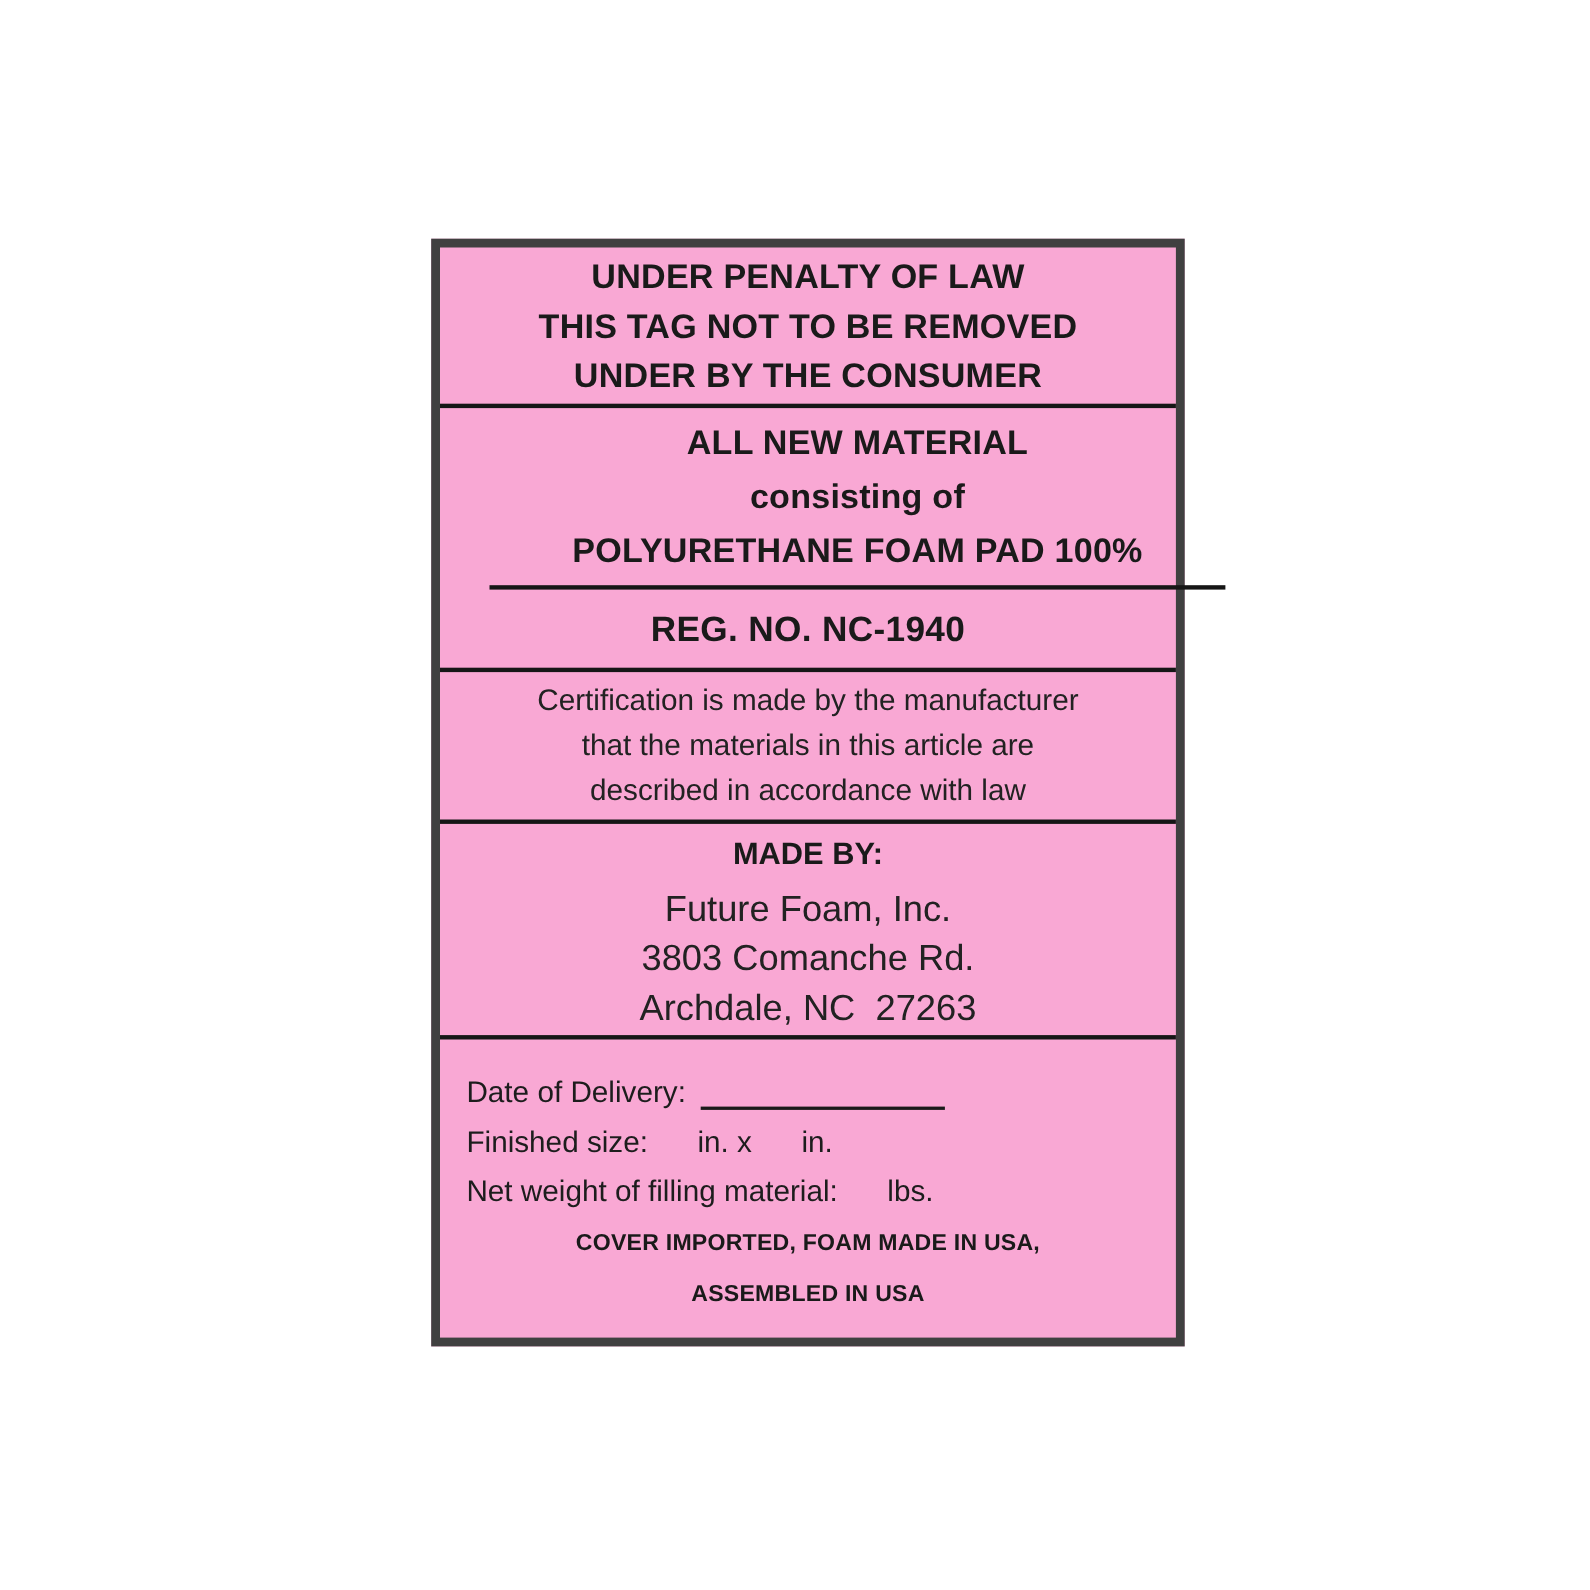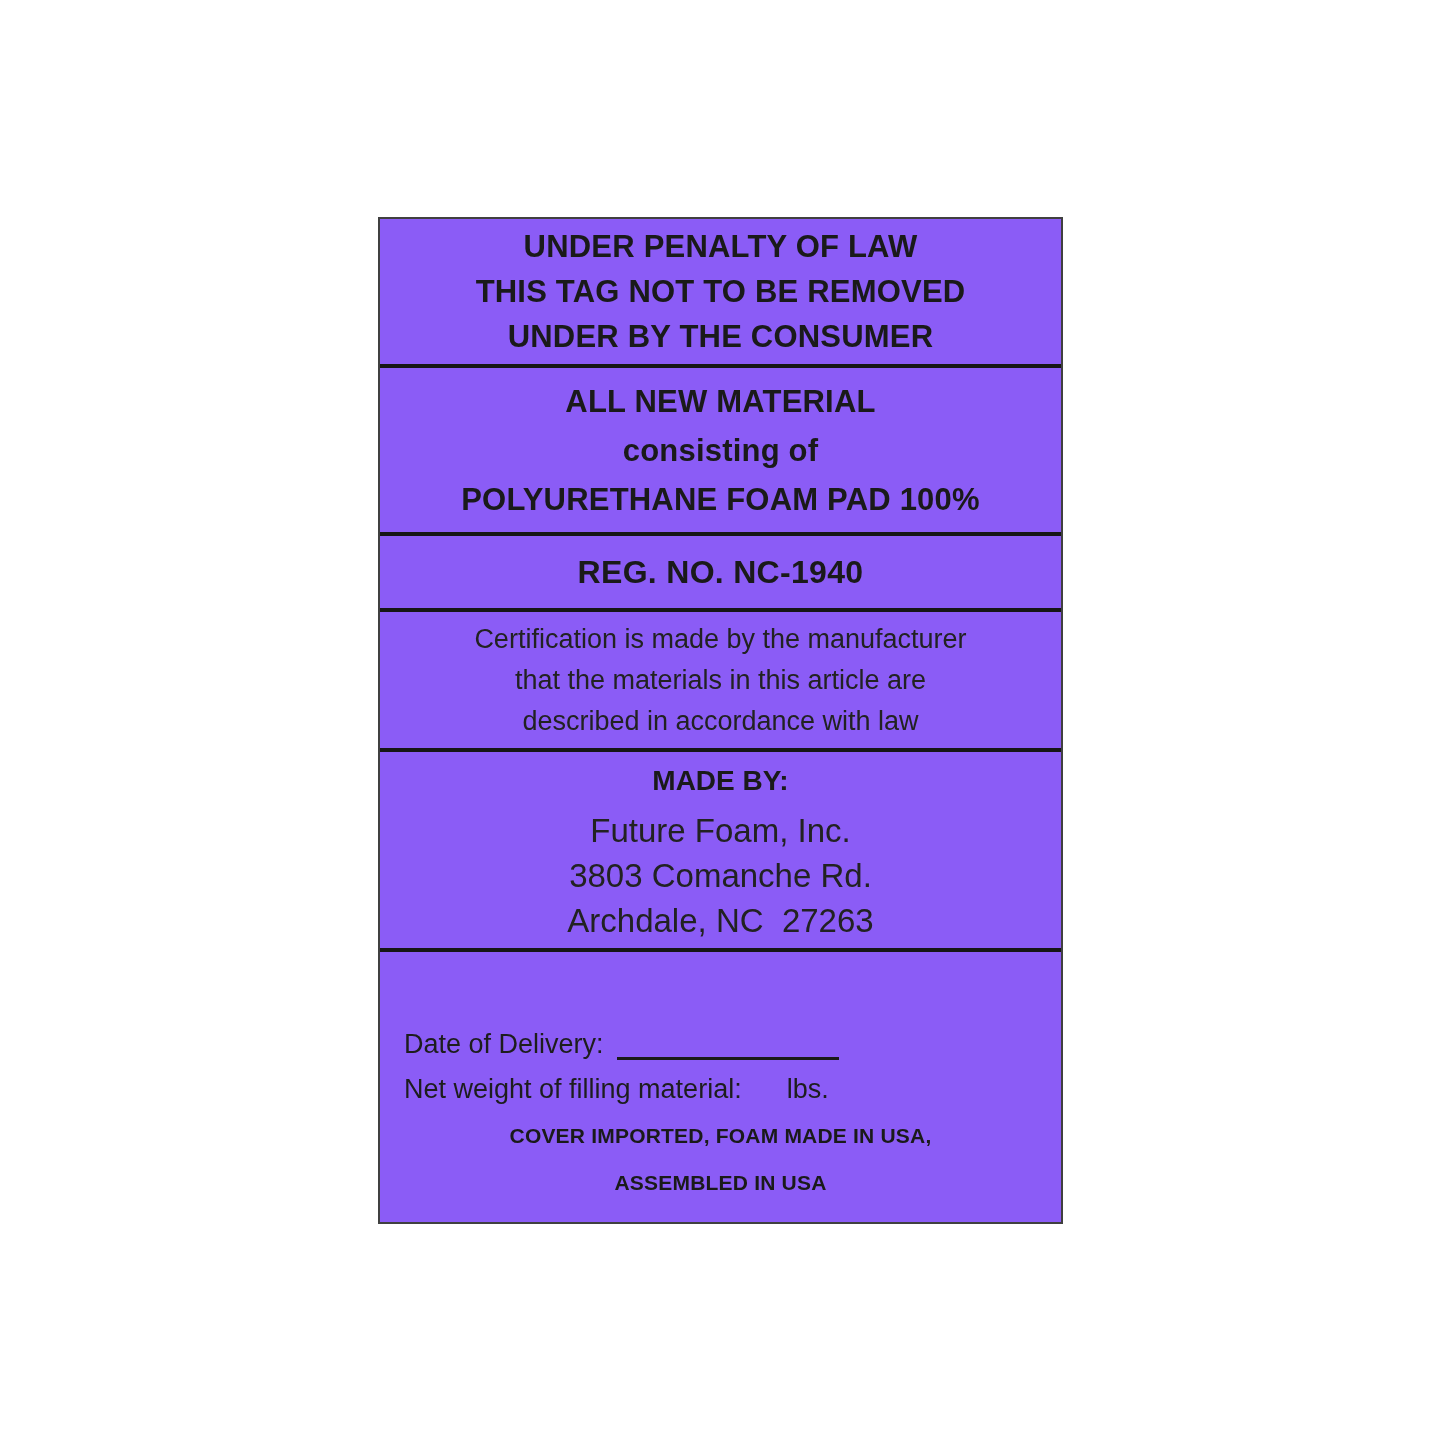--- a/index.html
+++ b/index.html
@@ -10,42 +10,42 @@
     color: #1a1a1a;
     overflow: hidden;
   }
   .page {
     position: relative;
     width: 1445px; height: 1445px;
     background: #ffffff;
   }
   .tag {
     position: absolute;
-    left: 378px; top: 217px;
+    left: 392px; top: 217px;
     width: 685px; height: 1007px;
-    border: 2px solid #404040;
-    background: #8b5cf6;
+    border: 8px solid #404040;
+    background: #f9a8d4;
     display: flex;
     flex-direction: column;
   }
   .sec {
     width: 100%;
     border-bottom: 4px solid #161616;
     display: flex;
     flex-direction: column;
     align-items: center;
     justify-content: center;
     text-align: center;
   }
   .sec:last-child { border-bottom: none; justify-content: flex-end; }
   .line { white-space: pre; }
 
   
   .s-penalty       { height: 149px; }
-  .s-material      { height: 168px; }
+  .s-material      { height: 168px; margin-left: 45px; }
   .s-registration  { height: 76px; }
   .s-certification { height: 140px; }
   .s-madeby        { height: 200px; }
   .s-delivery      { flex: 1; justify-content: space-between; align-items: stretch; text-align: left; padding: 26px 0 16px 0; }
 
   .bold-lg  { font-weight: 700; font-size: 31px; line-height: 45px; letter-spacing: 0.2px; }
   .s-material .bold-lg { line-height: 49px; }
   .reg-line { font-weight: 700; font-size: 32px; line-height: 40px; letter-spacing: 0.3px; }
   .cert-line { font-weight: 400; font-size: 27px; line-height: 41px; color: #222222; }
   .madeby-heading { font-weight: 700; font-size: 28px; line-height: 48px; margin-bottom: 3px; }
@@ -94,20 +94,21 @@
     <section class="sec s-madeby">
       <div class="line madeby-heading">MADE BY:</div>
       <div class="line madeby-line">Future Foam, Inc.</div>
       <div class="line madeby-line">3803 Comanche Rd.</div>
       <div class="line madeby-line">Archdale, NC  27263</div>
     </section>
 
     <section class="sec s-delivery">
       <div class="fields">
         <div class="field-line"><span>Date of Delivery:</span><span class="blank-line"></span></div>
+        <div class="field-line">Finished size:      in. x      in.</div>
         <div class="field-line">Net weight of filling material:      lbs.</div>
       </div>
       <div class="origin">
         <div class="line origin-line">COVER IMPORTED, FOAM MADE IN USA,</div>
         <div class="line origin-line">ASSEMBLED IN USA</div>
       </div>
     </section>
 
   </div>
 </div>

